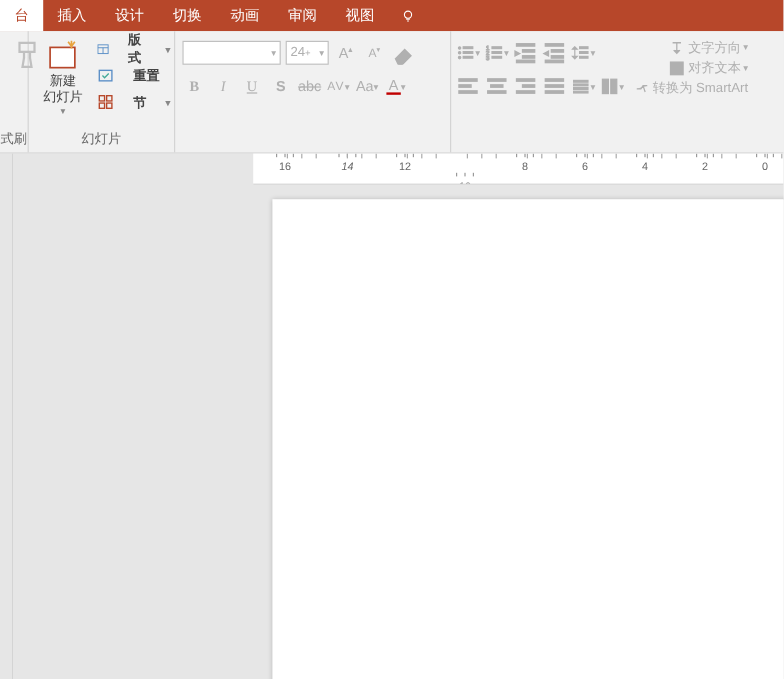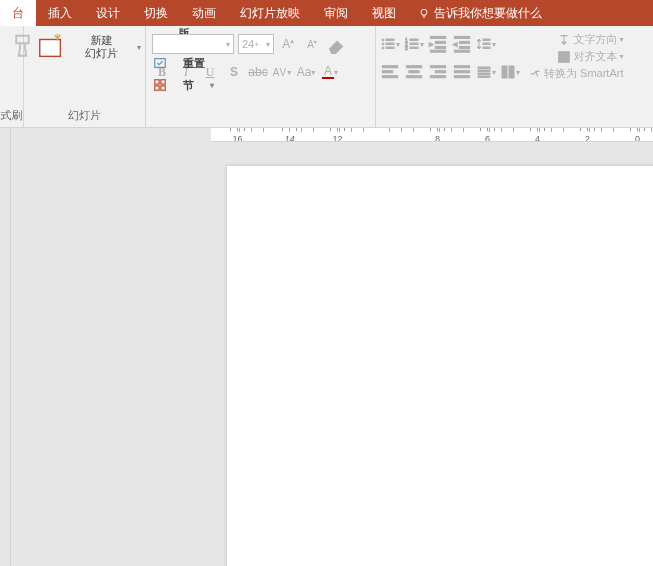--- a/index.html
+++ b/index.html
@@ -11,68 +11,66 @@
   .tell-me { display: flex; align-items: center; gap: 4px; padding: 0 10px; color: #fff; font-size: 12px; }
   .tell-me svg { width: 12px; height: 12px; }
   
   .ribbon { background: #f1f1f1; height: 102px; display: flex; border-bottom: 1px solid #d4d4d4; }
   .group { border-right: 1px solid #d4d4d4; display: flex; flex-direction: column; }
   .group-content { flex: 1; display: flex; align-items: flex-start; padding: 4px 4px 0; }
   .group-label { text-align: center; font-size: 11px; color: #666; padding: 2px 0 4px; }
   
   .col { display: flex; flex-direction: column; align-items: center; justify-content: center; gap: 2px; padding: 0 2px; }
   
-  .big-btn { display: flex; flex-direction: row; align-items: center; padding: 2px 4px; cursor: pointer; color: #b7472a; gap: 19px; }
+  .big-btn { display: flex; flex-direction: column; align-items: center; padding: 2px 4px; cursor: pointer; color: #b7472a; }
   .big-btn svg { width: 30px; height: 30px; }
   .big-btn-label { font-size: 11px; color: #444; line-height: 1.2; text-align: center; }
   
   .mini-row { display: flex; align-items: center; gap: 16px; height: 22px; padding: 0 2px; color: #444; cursor: pointer; font-weight: bold; }
   .mini-row svg { width: 14px; height: 14px; }
   .mini-row span.lbl { font-size: 11px; }
   
   .disabled, .disabled * { color: #b0b0b0 !important; stroke: #b0b0b0 !important; fill: #b0b0b0 !important; }
   
   .font-combo { width: 82px; height: 20px; border: 1px solid #c0c0c0; background: #fff; color: #b0b0b0; padding: 0 3px; display: flex; align-items: center; justify-content: space-between; font-size: 11px; }
   .font-size { width: 36px; height: 20px; border: 1px solid #c0c0c0; background: #fff; color: #b0b0b0; padding: 0 3px; display: flex; align-items: center; font-size: 11px; }
   .ico-btn { width: 20px; height: 20px; display: flex; align-items: center; justify-content: center; cursor: pointer; }
   .row2 { display: flex; align-items: center; gap: 4px; height: 24px; }
   
   .para-item { display: flex; align-items: center; gap: 2px; padding: 0 2px; cursor: pointer; color: #666; font-size: 11px; justify-content: flex-end; }
   
   .workspace { display: flex; height: calc(566px - 128px); }
   .thumbs { width: 11px; background: #e6e6e6; border-right: 1px solid #d4d4d4; }
   .editor { flex: 1; background: #e6e6e6; position: relative; }
-  .ruler { height: 14px; background: #fff; border-bottom: 1px solid #d4d4d4; margin-left: 200px; position: relative; font-size: 9px; color: #666; overflow: hidden; }
+  .ruler { height: 26px; background: #fff; border-bottom: 1px solid #d4d4d4; margin-left: 200px; position: relative; font-size: 9px; color: #666; overflow: hidden; }
   .ruler-tick { position: absolute; top: 0; height: 16px; display: flex; flex-direction: column; align-items: center; }
   .ruler-tick .num { font-size: 9px; line-height: 10px; }
   .ticks { height: 6px; display: flex; }
   .minor { width: 1px; height: 3px; background: #999; margin: 0 3px; }
   
   .slide { position: absolute; top: 38px; left: 216px; width: 720px; height: 540px; background: #fff; box-shadow: 0 0 4px rgba(0,0,0,0.2); }
   
   .chevd { font-size: 8px; color: #888; }
 </style>
 </head>
 <body>
 
 <div class="tabs">
   <div class="tab active">台</div>
   <div class="tab">插入</div>
   <div class="tab">设计</div>
   <div class="tab">切换</div>
   <div class="tab">动画</div>
-  <div class="tab">幻灯片放映</div>
   <div class="tab">审阅</div>
   <div class="tab">视图</div>
   <div class="tell-me">
     <svg viewBox="0 0 16 16" fill="none" stroke="#fff" stroke-width="1.2">
         <circle cx="8" cy="7" r="4"></circle>
         <path d="M6 12h4M7 14h2"></path>
       </svg>
-    <span>告诉我你想要做什么</span>
   </div>
 </div>
 
 <div class="ribbon">
 
   <div class="group" style="width:24px">
     <div class="group-content">
       <div class="col">
         <div class="big-btn">
           <svg viewBox="0 0 24 24" fill="none" stroke="#c0c0c0" stroke-width="1.5">

